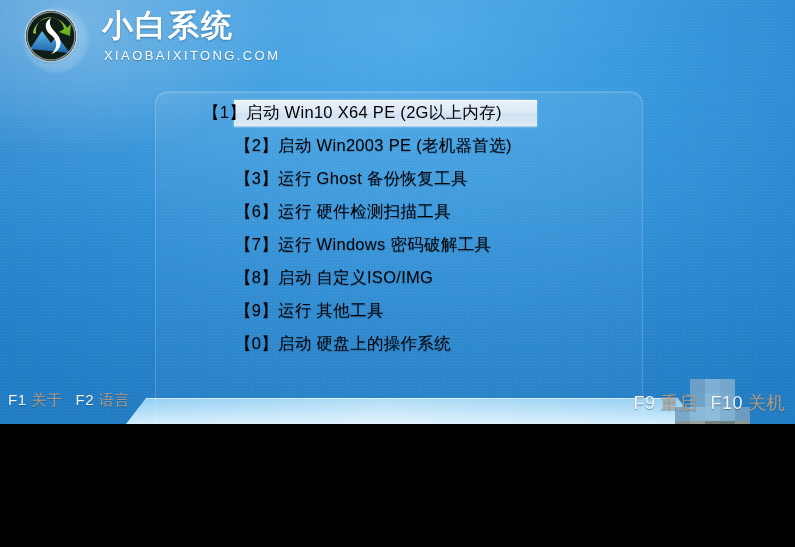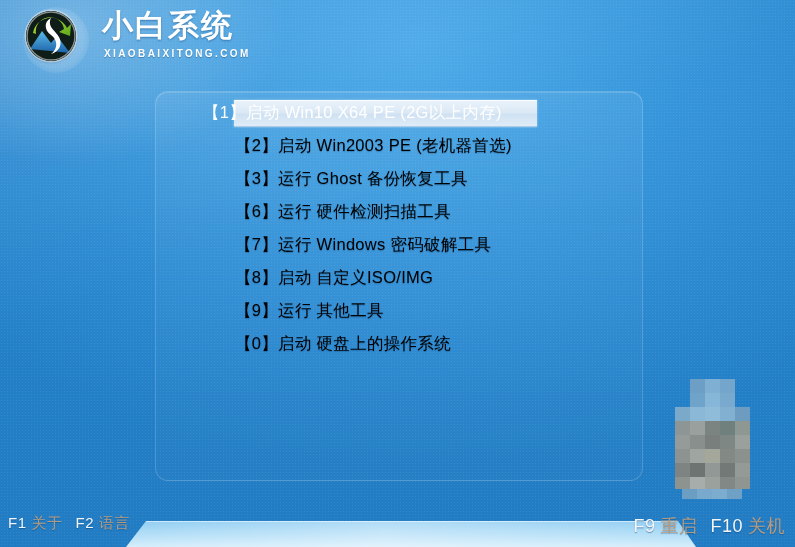--- a/index.html
+++ b/index.html
@@ -4,21 +4,21 @@
 <title>Boot Menu</title>
 <style>
   html, body {
     margin: 0;
     padding: 0;
     background: #000;
   }
   #screen {
     position: relative;
     width: 795px;
-    height: 547px;
+    height: 424px;
     overflow: hidden;
     font-family: "Liberation Sans", "DejaVu Sans", sans-serif;
     background: #2a8ad4;
     -webkit-font-smoothing: antialiased;
   }
 
   
   .bg-base {
     position: absolute;
     inset: 0;
@@ -66,21 +66,21 @@
     line-height: 25px;
     margin-bottom: 8px;
     padding-left: 80px;
     font-size: 16.5px;
     color: #000000;
     white-space: nowrap;
     letter-spacing: 0.3px;
     text-shadow: 0 1px 1px rgba(10,60,110,0.35);
   }
   .menu-item.selected {
-    color: #ffffff;
+    color: #000000;
     text-shadow: none;
     padding-left: 48px;
   }
   .menu-item.selected .hl {
     position: absolute;
     left: 79px;
     top: 0;
     height: 25px;
     background: linear-gradient(to bottom, #e9f2fa 0%, #dae8f5 48%, #cfe1f2 52%, #dfecf8 100%);
     border-top: 1px solid rgba(255,255,255,0.9);
@@ -131,22 +131,22 @@
     font-weight: bold;
     color: #ffffff;
     letter-spacing: 2px;
     line-height: 38px;
     text-shadow: 0 1px 2px rgba(10,60,110,0.45);
   }
   .logo-sub {
     position: absolute;
     left: 86px;
     top: 45px;
-    font-size: 10px;
-    font-weight: bold;
+    font-size: 13px;
+    font-weight: normal;
     color: #ffffff;
     letter-spacing: 2.4px;
     text-shadow: 0 1px 1px rgba(10,60,110,0.4);
   }
 
   
   .pedestal {
     position: absolute;
     left: 0;
     bottom: 0;

